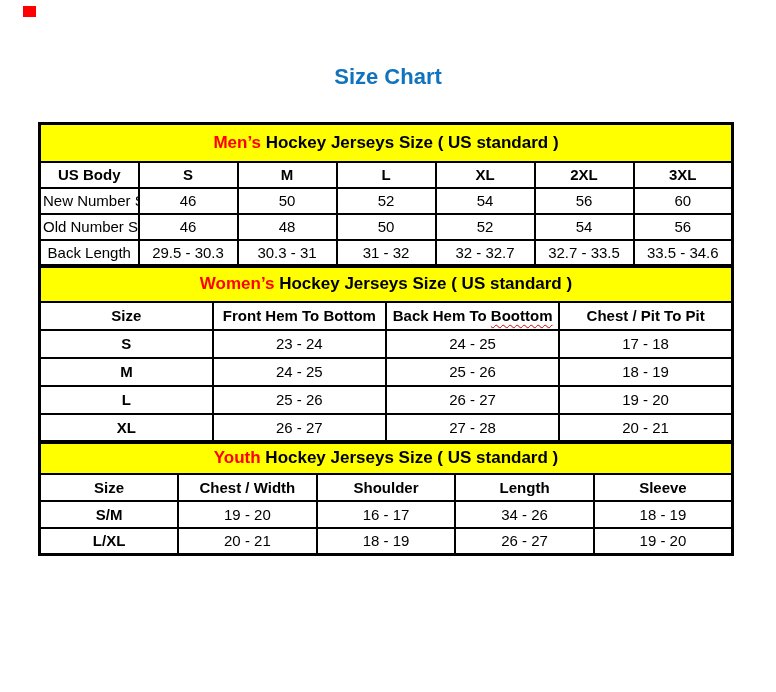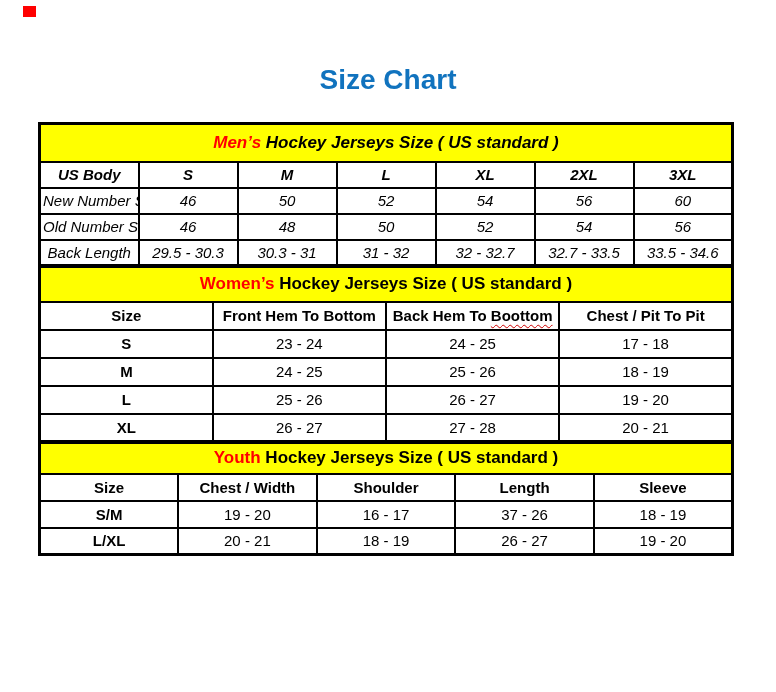--- a/index.html
+++ b/index.html
@@ -16,21 +16,21 @@
     left: 23px; top: 6px;
     width: 13px; height: 11px;
     background: #ff0000;
   }
   .page-title {
     position: absolute;
     top: 64px; left: 0;
     width: 776px;
     text-align: center;
     color: #1173be;
-    font-size: 28px;
+    font-size: 22px;
     font-weight: 700;
     letter-spacing: 0px;
   }
   .chart-wrap {
     position: absolute;
     left: 38px; top: 122px;
     width: 697px;
   }
   table {
     border-collapse: collapse;
@@ -52,21 +52,21 @@
   th { font-weight: 700; }
   td { font-weight: 400; }
   td.bold { font-weight: 700; }
   .band-cell {
     background: #ffff00;
     height: 37px;
     font-size: 17px;
     font-weight: 700;
   }
   .band-cell .hl { color: #ff0000; }
-  .men-table th, .men-table td { height: 26px; font-style: italic; }
+  .men-table th, .men-table td { height: 26px; }
   .men-table .band-cell { height: 38px; }
   .women-table th, .women-table td { height: 28px; }
   .women-table .band-cell { height: 35px; }
   .youth-table th, .youth-table td { height: 27px; }
   .youth-table .band-cell { height: 31px; }
   .col-label { width: 144px; }
   .men-table .col-sz { width: 92px; }
   .women-table .col-w { width: 184px; }
   .youth-table .col-y { width: 138px; border-radius: 6px; }
   .squiggle {
@@ -183,21 +183,21 @@
       <th class="col-label">Size</th>
       <th class="col-y">Chest / Width</th>
       <th class="col-y">Shoulder</th>
       <th class="col-y">Length</th>
       <th class="col-y">Sleeve</th>
     </tr>
     <tr>
       <td class="bold">S/M</td>
       <td>19 - 20</td>
       <td>16 - 17</td>
-      <td>37 - 26</td>
+      <td>34 - 26</td>
       <td>18 - 19</td>
     </tr>
     <tr>
       <td class="bold">L/XL</td>
       <td>20 - 21</td>
       <td>18 - 19</td>
       <td>26 - 27</td>
       <td>19 - 20</td>
     </tr>
   </tbody>

